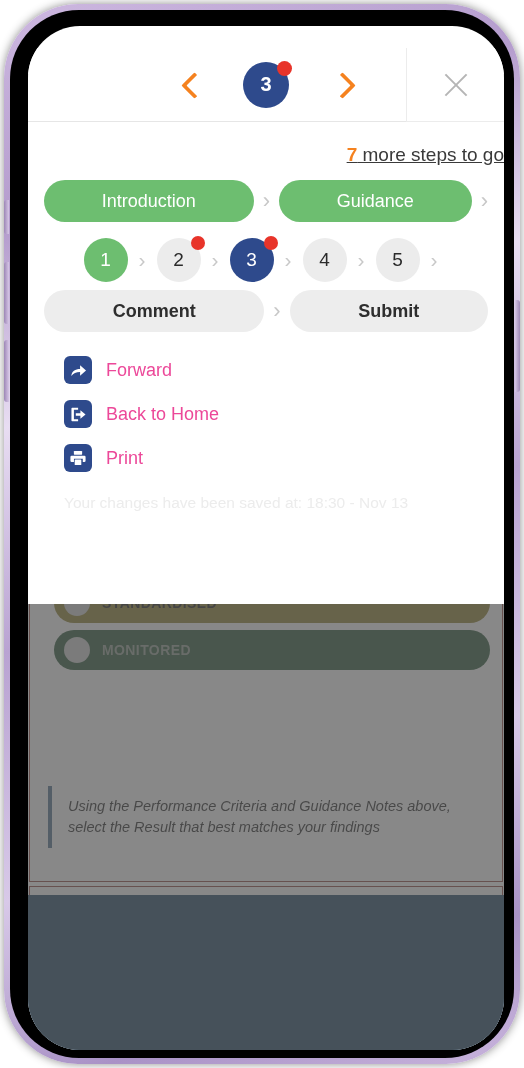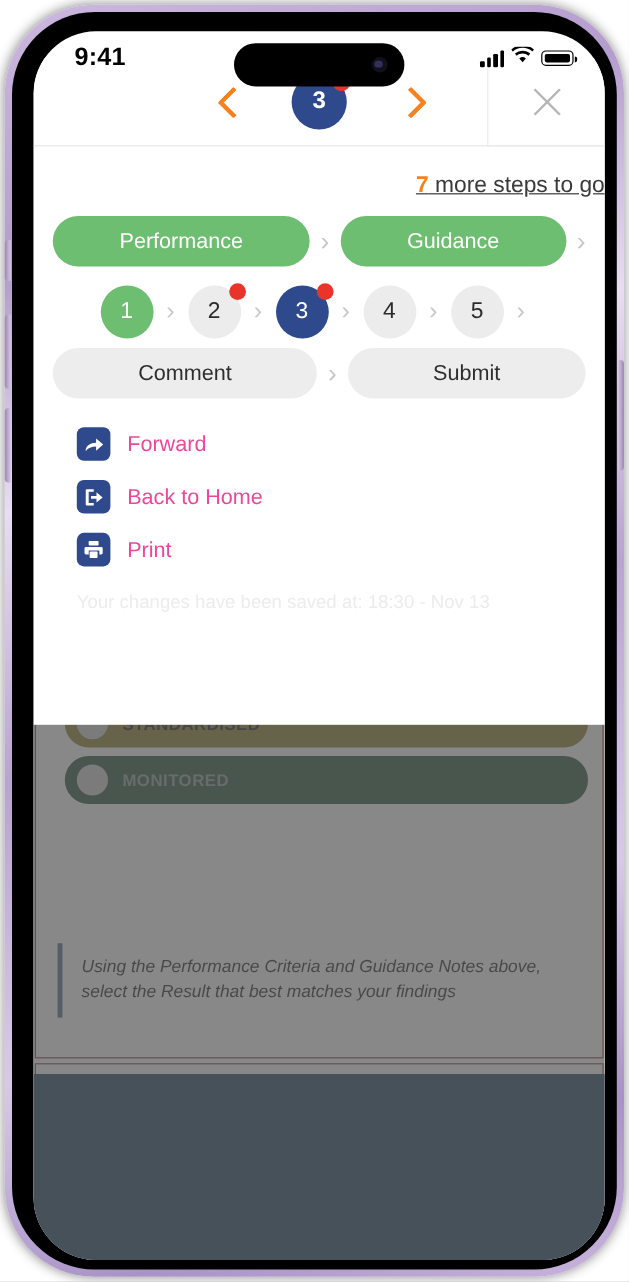--- a/index.html
+++ b/index.html
@@ -221,21 +221,21 @@
   .pill-row {
     display: flex; align-items: center; justify-content: center;
     padding: 0 16px; margin-bottom: 6px;
   }
   .pill {
     height: 42px; border-radius: 21px;
     display: flex; align-items: center; justify-content: center;
     font-size: 18px; cursor: pointer; flex: 1 1 auto;
   }
   .pill.green { background: #6DBE70; color: #ffffff; }
-  .pill.grey  { background: #ededed; color: #2e2e2e; }
+  .pill.grey  { background: #ededed; color: #2e2e2e; font-weight: bold; }
   .sep {
     color: #c8c8c8; font-size: 22px; flex: none;
     padding: 0 9px; font-weight: 300;
   }
   .sep.tail { padding-right: 0; padding-left: 9px; }
 
   
   .num-row {
     display: flex; align-items: center; justify-content: center;
     padding: 10px 16px 8px;
@@ -328,21 +328,21 @@
           <span class="close-x"></span>
         </div>
       </div>
 
       <div class="steps-to-go">
         <b>7</b><span> more steps to go</span>
       </div>
 
       <div class="pill-row">
         <span class="pill green">
-          <span>Performance</span>
+          <span>Introduction</span>
         </span>
         <span class="sep">›</span>
         <span class="pill green">
           <span>Guidance</span>
         </span>
         <span class="sep tail">›</span>
       </div>
 
       <div class="num-row">
         <span class="num done">
@@ -412,39 +412,15 @@
               <rect x="7.6" y="14" width="8.8" height="7.4" rx="0.8" fill="#ffffff"></rect>
             </svg>
           </span>
           <span class="act-label">Print</span>
         </div>
       </div>
 
       <div class="saved-note">Your changes have been saved at: 18:30 - Nov 13</div>
     </div>
 
-    <div class="status-bar">
-      <div class="status-time">9:41</div>
-      <div class="dynamic-island">
-        <span class="island-cam"></span>
-      </div>
-      <div class="status-right">
-        <span class="signal">
-          <i></i>
-            <i></i>
-            <i></i>
-            <i></i>
-        </span>
-        <span>
-          <svg width="19" height="14" viewBox="0 0 20 14">
-            <path d="M10 13.2 7.1 9.8a4.4 4.4 0 0 1 5.8 0z" fill="#000"></path>
-            <path d="M10 5.4c-2 0-3.8.75-5.2 2L3.3 5.6A10 10 0 0 1 10 3.1c2.6 0 5 1 6.7 2.5l-1.5 1.8a7.8 7.8 0 0 0-5.2-2z" fill="#000"></path>
-            <path d="M10 .5a13 13 0 0 0-8.6 3.2L0 2A15.1 15.1 0 0 1 10-1.6 15.1 15.1 0 0 1 20 2l-1.4 1.7A13 13 0 0 0 10 .5z" fill="#000"></path>
-          </svg>
-        </span>
-        <span class="battery">
-          <span></span>
-        </span>
-      </div>
-    </div>
 
   </div>
 </div>
 
 </body></html>

